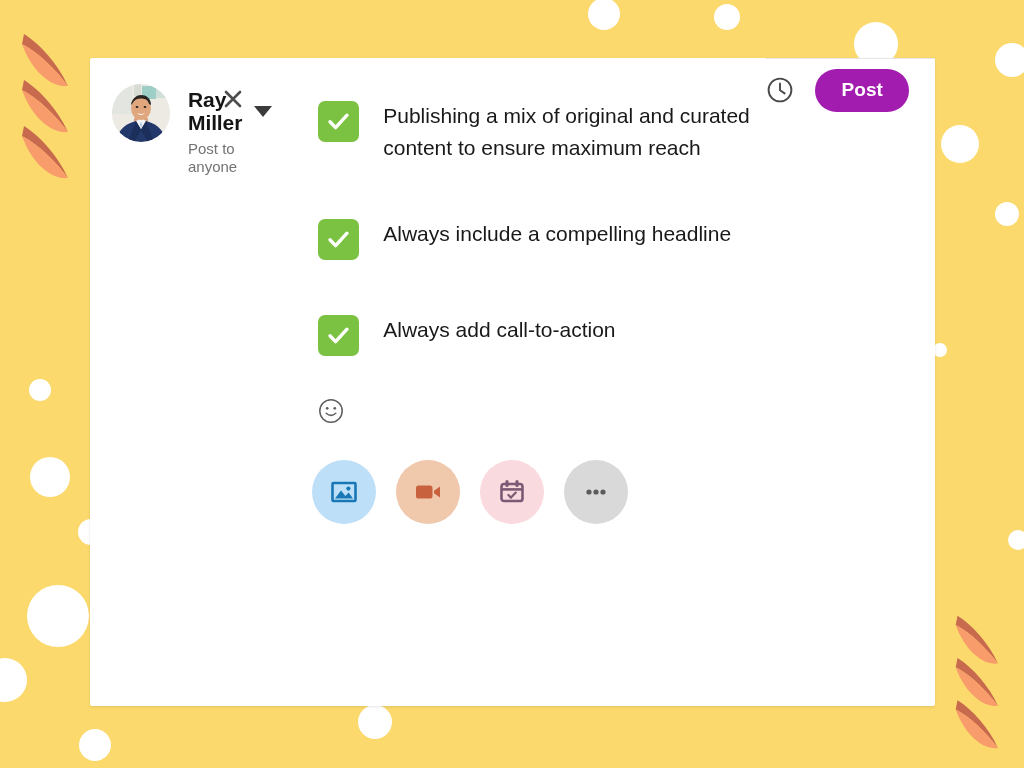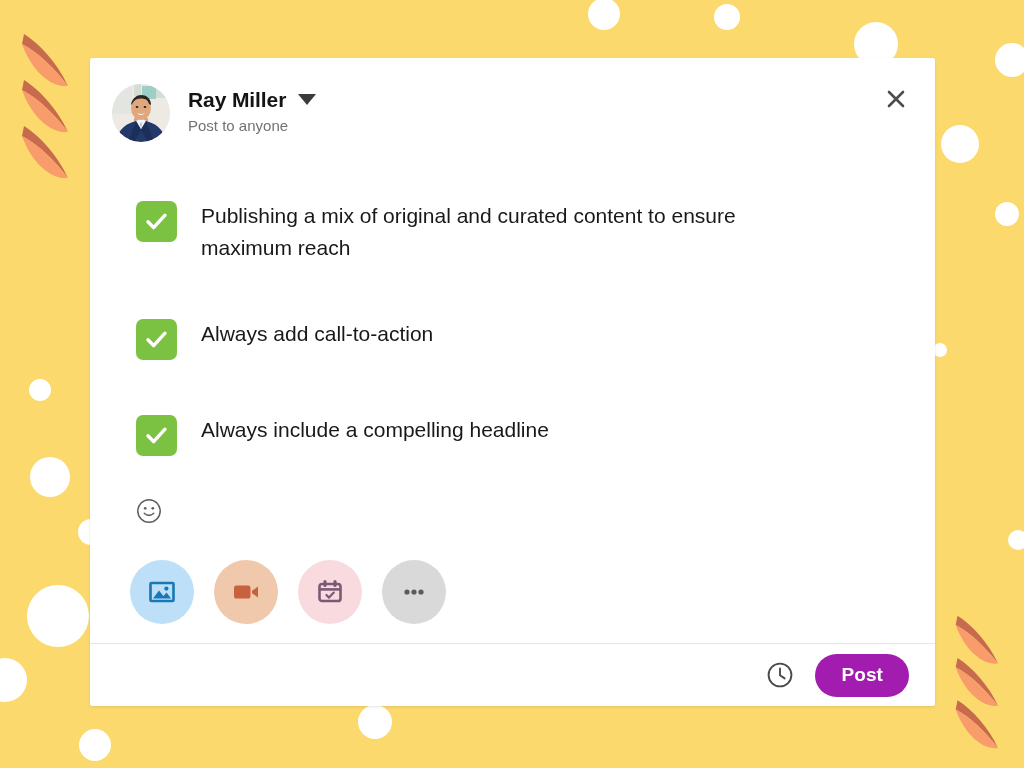--- a/index.html
+++ b/index.html
@@ -29,21 +29,21 @@
     position: absolute;
     left: 90px;
     top: 58px;
     width: 845px;
     height: 648px;
     background: #ffffff;
     border-radius: 2px;
     box-shadow: 0 1px 3px rgba(0,0,0,0.10);
     z-index: 5;
     display: flex;
-    flex-direction: column;
+    flex-direction: row;
   }
 
   
   .card-header {
     position: relative;
     height: 100px;
     padding: 26px 0 0 22px;
     box-sizing: border-box;
     display: flex;
     align-items: flex-start;
@@ -302,29 +302,29 @@
             </svg>
           </div>
           <div class="check-text">Publishing a mix of original and curated content to ensure maximum reach</div>
         </div>
         <div class="check-item">
           <div class="checkbox" style="background: rgb(124, 194, 66);">
             <svg width="27" height="27" viewBox="0 0 27 27">
               <path d="M5 13.8 L10.6 19.6 L22 7.2" fill="none" stroke="#FFFFFF" stroke-width="3.4" stroke-linecap="round" stroke-linejoin="round"></path>
             </svg>
           </div>
-          <div class="check-text">Always add call-to-action</div>
+          <div class="check-text">Always include a compelling headline</div>
         </div>
         <div class="check-item">
           <div class="checkbox" style="background: rgb(124, 194, 66);">
             <svg width="27" height="27" viewBox="0 0 27 27">
               <path d="M5 13.8 L10.6 19.6 L22 7.2" fill="none" stroke="#FFFFFF" stroke-width="3.4" stroke-linecap="round" stroke-linejoin="round"></path>
             </svg>
           </div>
-          <div class="check-text">Always include a compelling headline</div>
+          <div class="check-text">Always add call-to-action</div>
         </div>
       </div>
 
     <div class="emoji-row">
       <span class="emoji-btn">
         <svg width="26" height="26" viewBox="0 0 26 26" xmlns="http://www.w3.org/2000/svg">
           <circle cx="13" cy="13" r="11.2" fill="none" stroke="#5E5E5E" stroke-width="1.5"></circle>
           <circle cx="9.2" cy="10.3" r="1.35" fill="#5E5E5E"></circle>
           <circle cx="16.8" cy="10.3" r="1.35" fill="#5E5E5E"></circle>
           <path d="M8.2 15.2 Q13 19.6 17.8 15.2" fill="none" stroke="#5E5E5E" stroke-width="1.5" stroke-linecap="round"></path>

